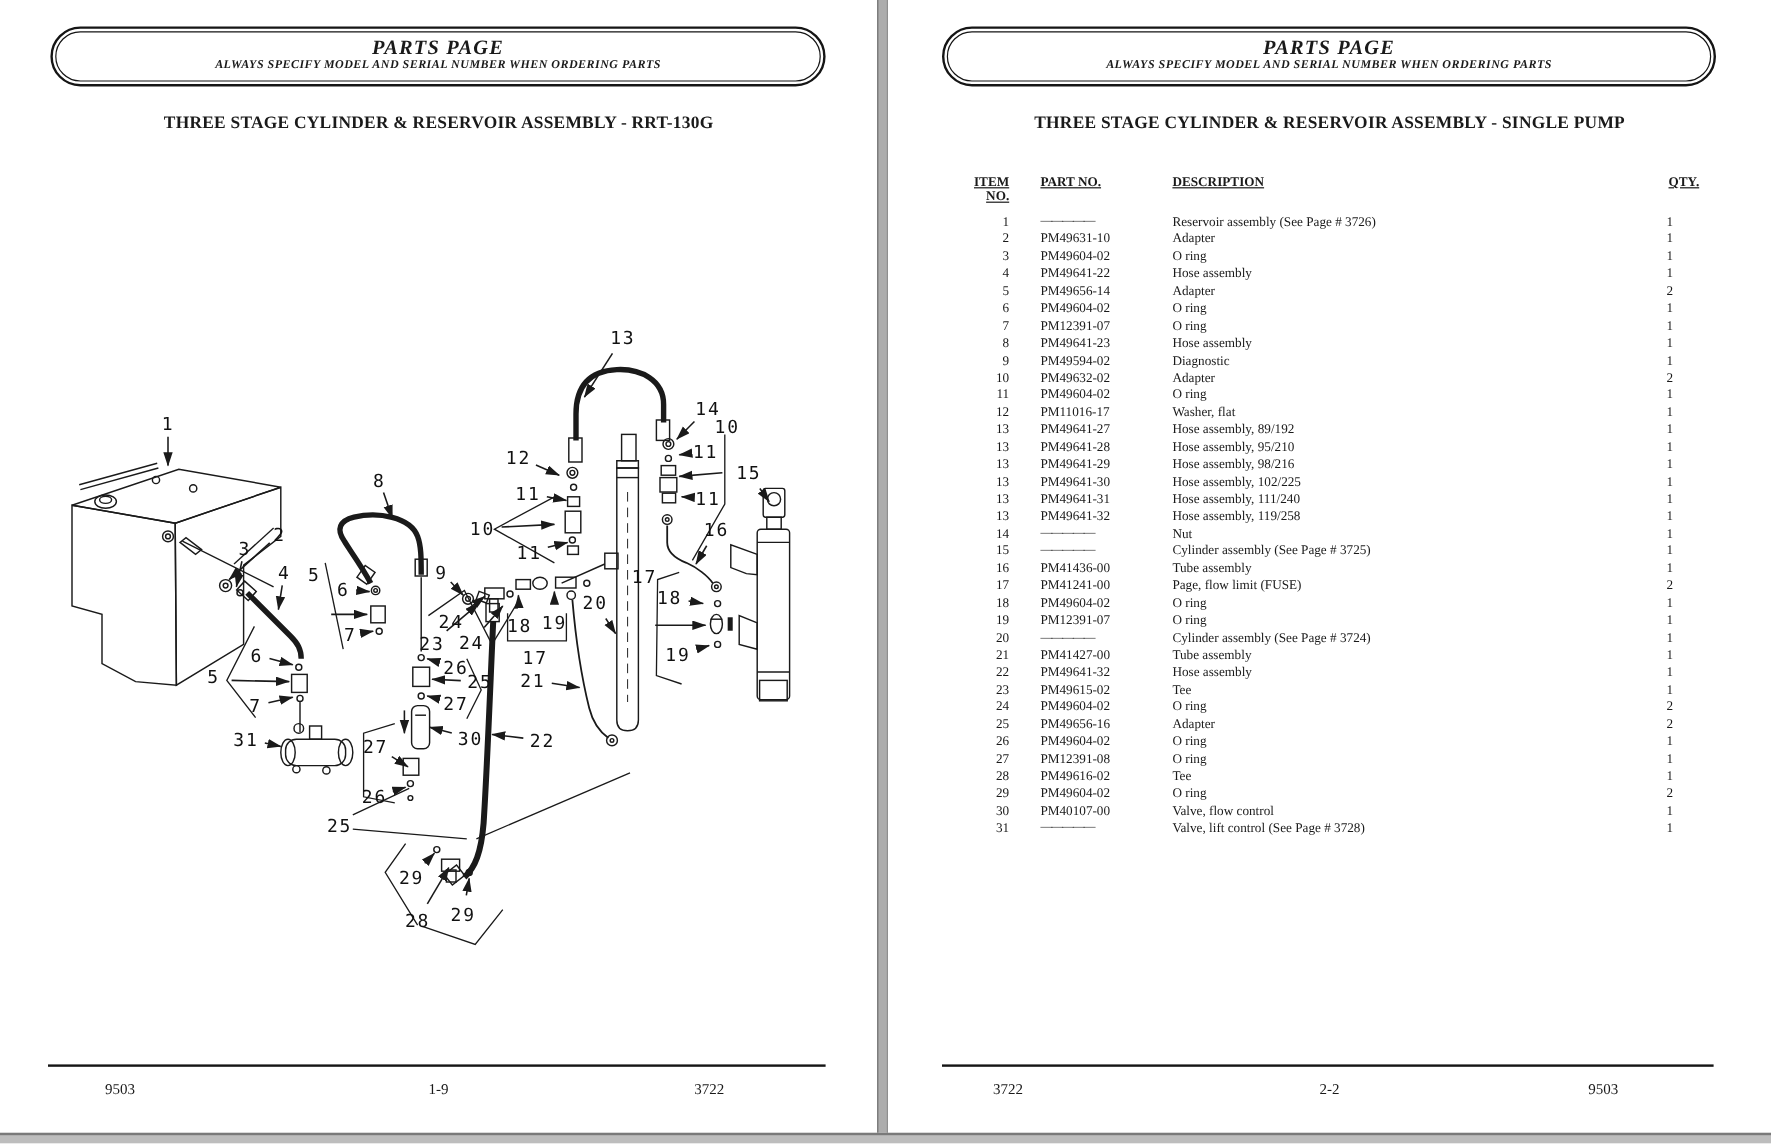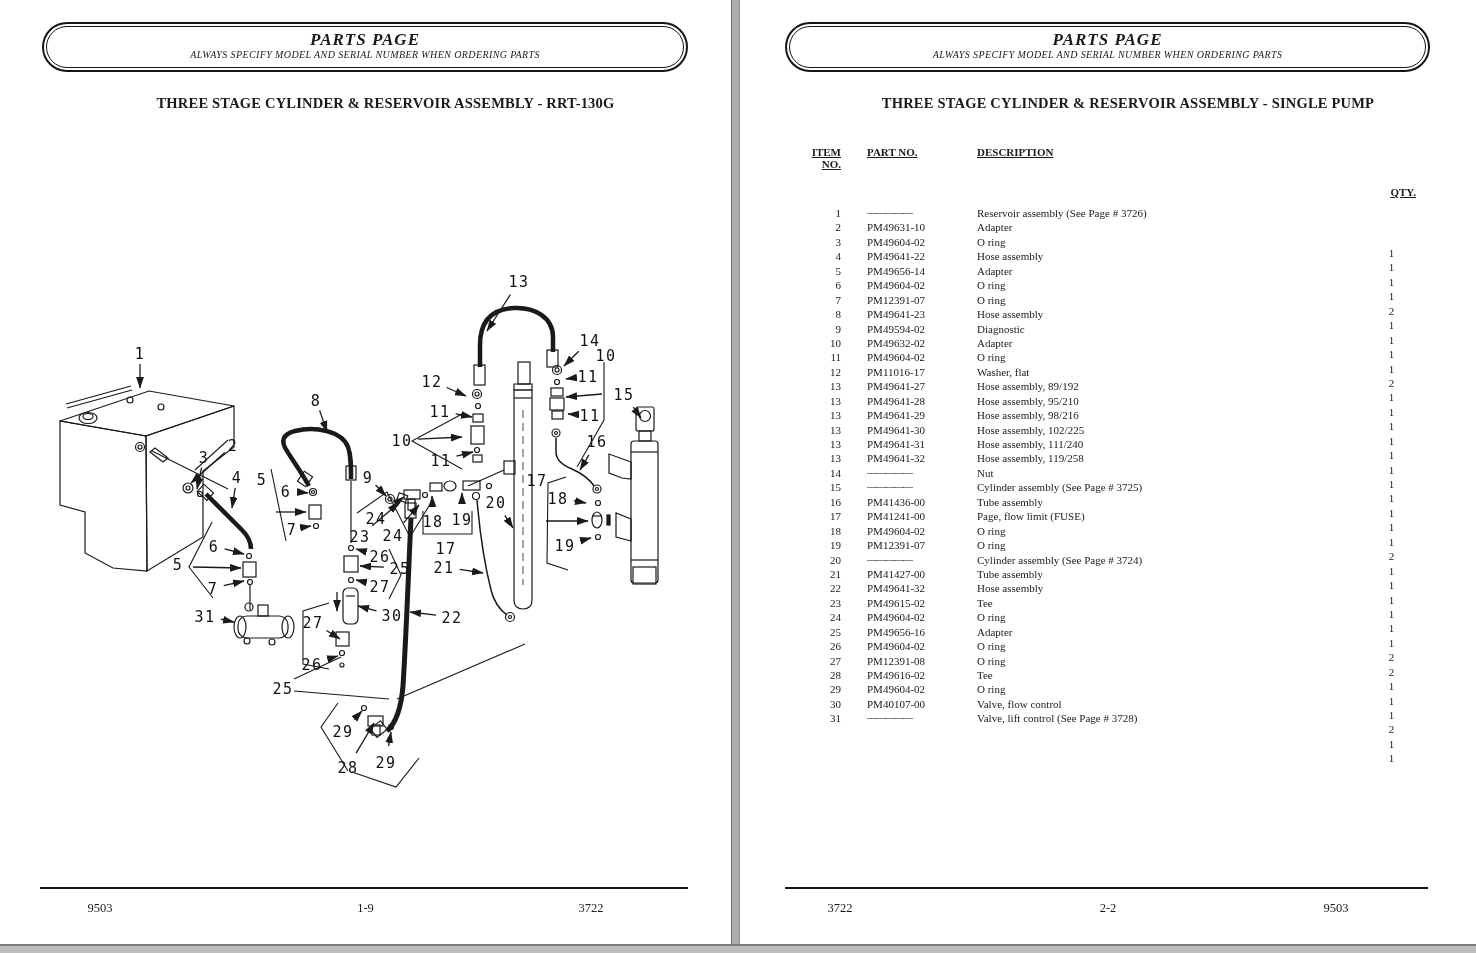--- a/index.html
+++ b/index.html
@@ -11,24 +11,24 @@
   .page-divider{position:absolute;left:731px;top:0;width:9px;height:944px;background:#adadad;
                 border-left:1px solid #6e6e6e;border-right:1px solid #8f8f8f;box-sizing:border-box;}
   .bottom-strip{position:absolute;left:0;top:944px;width:1476px;height:9px;background:#bdbdbd;
                 border-top:2px solid #7a7a7a;box-sizing:border-box;}
 
   .banner{position:absolute;top:22px;border:2px solid #151515;border-radius:26px;padding:2px;box-sizing:border-box;height:50px;}
   .page-left  .banner{left:42px;width:646px;}
   .page-right .banner{left:45px;width:645px;}
   .banner-inner{border:1px solid #151515;border-radius:21px;height:100%;box-sizing:border-box;text-align:center;overflow:hidden;}
   .banner-title{font-size:17px;font-weight:bold;font-style:italic;letter-spacing:1px;margin-top:3px;line-height:19px;}
-  .banner-subtitle{font-size:10px;font-weight:normal;font-style:italic;letter-spacing:0.4px;line-height:12px;}
+  .banner-subtitle{font-size:10px;font-weight:bold;font-style:italic;letter-spacing:0.4px;line-height:12px;}
 
   .page-title{position:absolute;top:95px;left:0;width:100%;text-align:center;
-              font-size:14.5px;font-weight:bold;margin:0;letter-spacing:0.2px;padding-left:20px;}
+              font-size:14.5px;font-weight:bold;margin:0;letter-spacing:0.2px;}
 
   .diagram-svg{position:absolute;left:0;top:0;width:731px;height:944px;}
   .diagram-svg .part{stroke:#1a1a1a;fill:none;stroke-width:1.2;}
   .diagram-svg .bracket{stroke:#1a1a1a;fill:none;stroke-width:1.1;}
   .leader{stroke:#1a1a1a;stroke-width:1.3;}
   .callout-num{font-family:"DejaVu Sans Mono",monospace;font-size:15px;fill:#111;
                text-anchor:middle;letter-spacing:1.5px;}
 
   .footer-rule{position:absolute;top:887px;height:2px;background:#151515;}
   .page-left  .footer-rule{left:40px;width:648px;}
@@ -37,21 +37,21 @@
   .f-left{position:absolute;left:0;width:200px;text-align:center;}
   .f-center{position:absolute;left:0;width:100%;text-align:center;}
   .f-right{position:absolute;right:40px;width:200px;text-align:center;}
 
   .parts-table{position:absolute;left:51px;top:146px;width:625px;font-size:11px;}
   .thead{display:grid;grid-template-columns:76px 110px 390px 49px;font-weight:bold;margin-bottom:8px;}
   .thead span{text-decoration:underline;}
   .thead .c-qty{text-align:right;}
   .trow{display:grid;grid-template-columns:76px 110px 390px 49px;height:14.45px;line-height:14.45px;}
   .c-item{display:block;width:50px;text-align:right;}
-  .c-qty{text-align:center;margin-top:40px;}
+  .c-qty{text-align:center;}
   .c-part.dash{letter-spacing:-1px;font-size:10px;}
 </style>
 </head>
 <body>
 
 <div class="screen">
 
   <section class="page page-left">
 
     <div class="banner">

